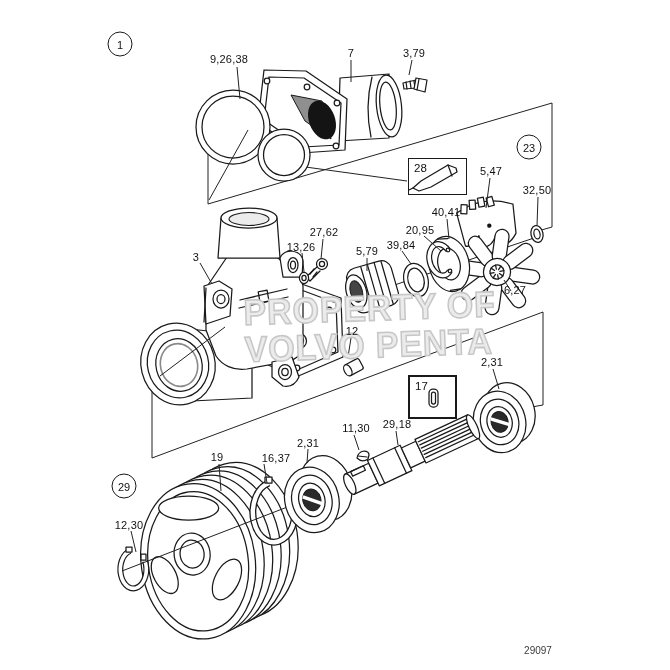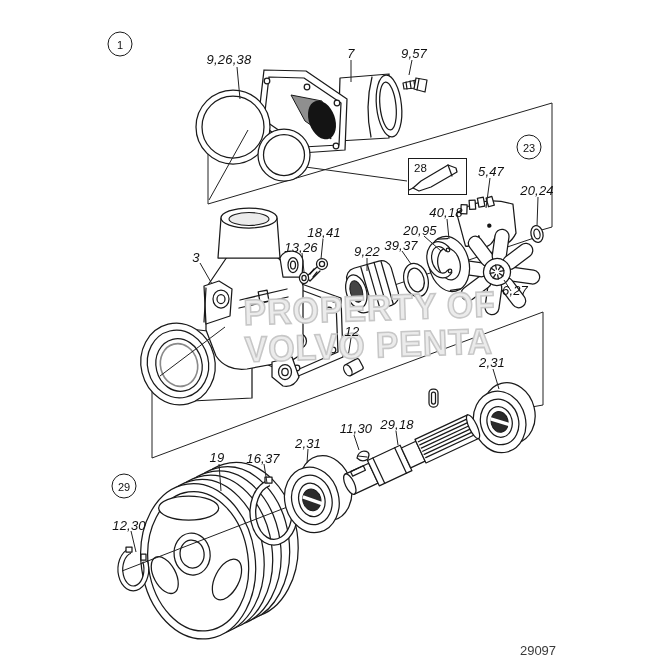--- a/index.html
+++ b/index.html
@@ -4,34 +4,34 @@
 <style>
   html,body{margin:0;padding:0;background:#fff;}
   .stage{position:relative;width:670px;height:670px;background:#fff;overflow:hidden;
          font-family:"Liberation Sans", sans-serif;}
   svg.art{position:absolute;left:0;top:0;}
   svg .s{stroke:#1a1a1a;stroke-width:1.25;fill:none;stroke-linecap:round;stroke-linejoin:round;}
   svg .w{stroke:#1a1a1a;stroke-width:1.25;fill:#ffffff;stroke-linejoin:round;}
   svg .ln{stroke:#222;stroke-width:1;fill:none;}
   svg .dk{fill:#141414;stroke:none;}
   svg .gy{fill:#8f8f8f;stroke:#1a1a1a;stroke-width:1;}
-  .plbl{position:absolute;transform:translate(-50%,-50%);font-size:13px;color:#111;
-        white-space:nowrap;letter-spacing:.2px;z-index:30;font-style:italic;}
+  .plbl{position:absolute;transform:translate(-50%,-50%);font-size:11px;color:#111;
+        white-space:nowrap;letter-spacing:.2px;z-index:30;}
   .badge{position:absolute;transform:translate(-50%,-50%);width:23px;height:23px;
          border:1.4px solid #1a1a1a;border-radius:50%;display:flex;align-items:center;
          justify-content:center;font-size:11px;color:#111;z-index:30;background:transparent;}
   .inset-box{position:absolute;border:1.3px solid #1a1a1a;background:transparent;z-index:25;}
   .inset-box.thick{border-width:2.4px;}
   .inset-num{position:absolute;left:5px;top:3px;font-size:11.5px;color:#111;}
   .watermark{position:absolute;left:243px;top:294px;z-index:20;transform:rotate(-2deg);
              transform-origin:left top;pointer-events:none;line-height:37px;
              font-weight:bold;font-size:36px;letter-spacing:1px;color:#ebebeb;
              -webkit-text-stroke:1.6px #c7c7c7;}
   .watermark span{display:block;transform:scaleX(.94);transform-origin:left;}
-  .drawing-number{position:absolute;transform:translate(-50%,-50%);font-size:13px;
+  .drawing-number{position:absolute;transform:translate(-50%,-50%);font-size:10px;
                   color:#3a3a3a;z-index:30;}
 </style>
 </head>
 <body>
 
 <div class="stage">
 
   <svg class="art" width="670" height="670" viewBox="0 0 670 670">
 
     <g>
@@ -315,38 +315,41 @@
     <span>VOLVO PENTA</span>
   </div>
 
   <div class="badge" style="left:120px;top:44px">1</div>
   <div class="badge" style="left:529px;top:147px">23</div>
   <div class="badge" style="left:124px;top:486px">29</div>
 
   <div class="inset-box" style="left:408px;top:158px;width:57px;height:35px">
     <span class="inset-num">28</span>
   </div>
+  <div class="inset-box thick" style="left:408px;top:375px;width:45px;height:40px">
+    <span class="inset-num">17</span>
+  </div>
 
   <div class="plbl" style="left:229px;top:59px">9,26,38</div>
   <div class="plbl" style="left:351px;top:53px">7</div>
-  <div class="plbl" style="left:414px;top:53px">9,57</div>
+  <div class="plbl" style="left:414px;top:53px">3,79</div>
   <div class="plbl" style="left:491px;top:171px">5,47</div>
-  <div class="plbl" style="left:537px;top:190px">20,24</div>
-  <div class="plbl" style="left:446px;top:212px">40,18</div>
+  <div class="plbl" style="left:537px;top:190px">32,50</div>
+  <div class="plbl" style="left:446px;top:212px">40,41</div>
   <div class="plbl" style="left:420px;top:230px">20,95</div>
-  <div class="plbl" style="left:401px;top:245px">39,37</div>
-  <div class="plbl" style="left:367px;top:251px">9,22</div>
-  <div class="plbl" style="left:324px;top:232px">18,41</div>
+  <div class="plbl" style="left:401px;top:245px">39,84</div>
+  <div class="plbl" style="left:367px;top:251px">5,79</div>
+  <div class="plbl" style="left:324px;top:232px">27,62</div>
   <div class="plbl" style="left:301px;top:247px">13,26</div>
   <div class="plbl" style="left:196px;top:257px">3</div>
   <div class="plbl" style="left:352px;top:331px">12</div>
   <div class="plbl" style="left:515px;top:290px">6,27</div>
   <div class="plbl" style="left:492px;top:362px">2,31</div>
   <div class="plbl" style="left:356px;top:428px">11,30</div>
   <div class="plbl" style="left:397px;top:424px">29,18</div>
   <div class="plbl" style="left:308px;top:443px">2,31</div>
-  <div class="plbl" style="left:263px;top:458px">16,37</div>
+  <div class="plbl" style="left:276px;top:458px">16,37</div>
   <div class="plbl" style="left:217px;top:457px">19</div>
   <div class="plbl" style="left:129px;top:525px">12,30</div>
 
   <div class="drawing-number" style="left:538px;top:650px">29097</div>
 
 </div>
 
 </body></html>

